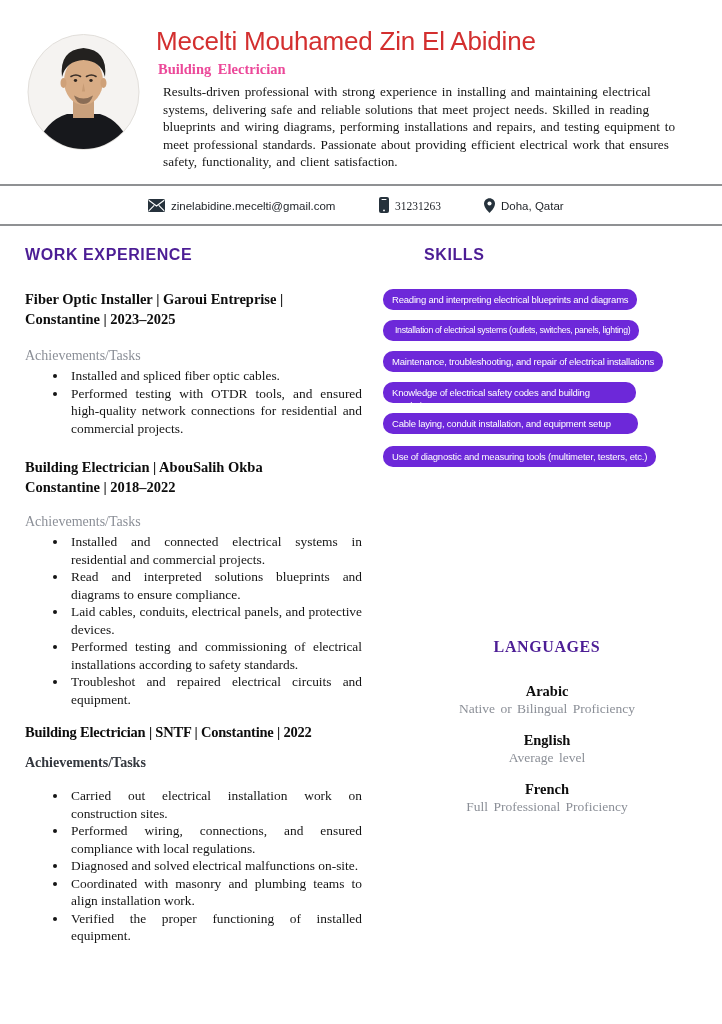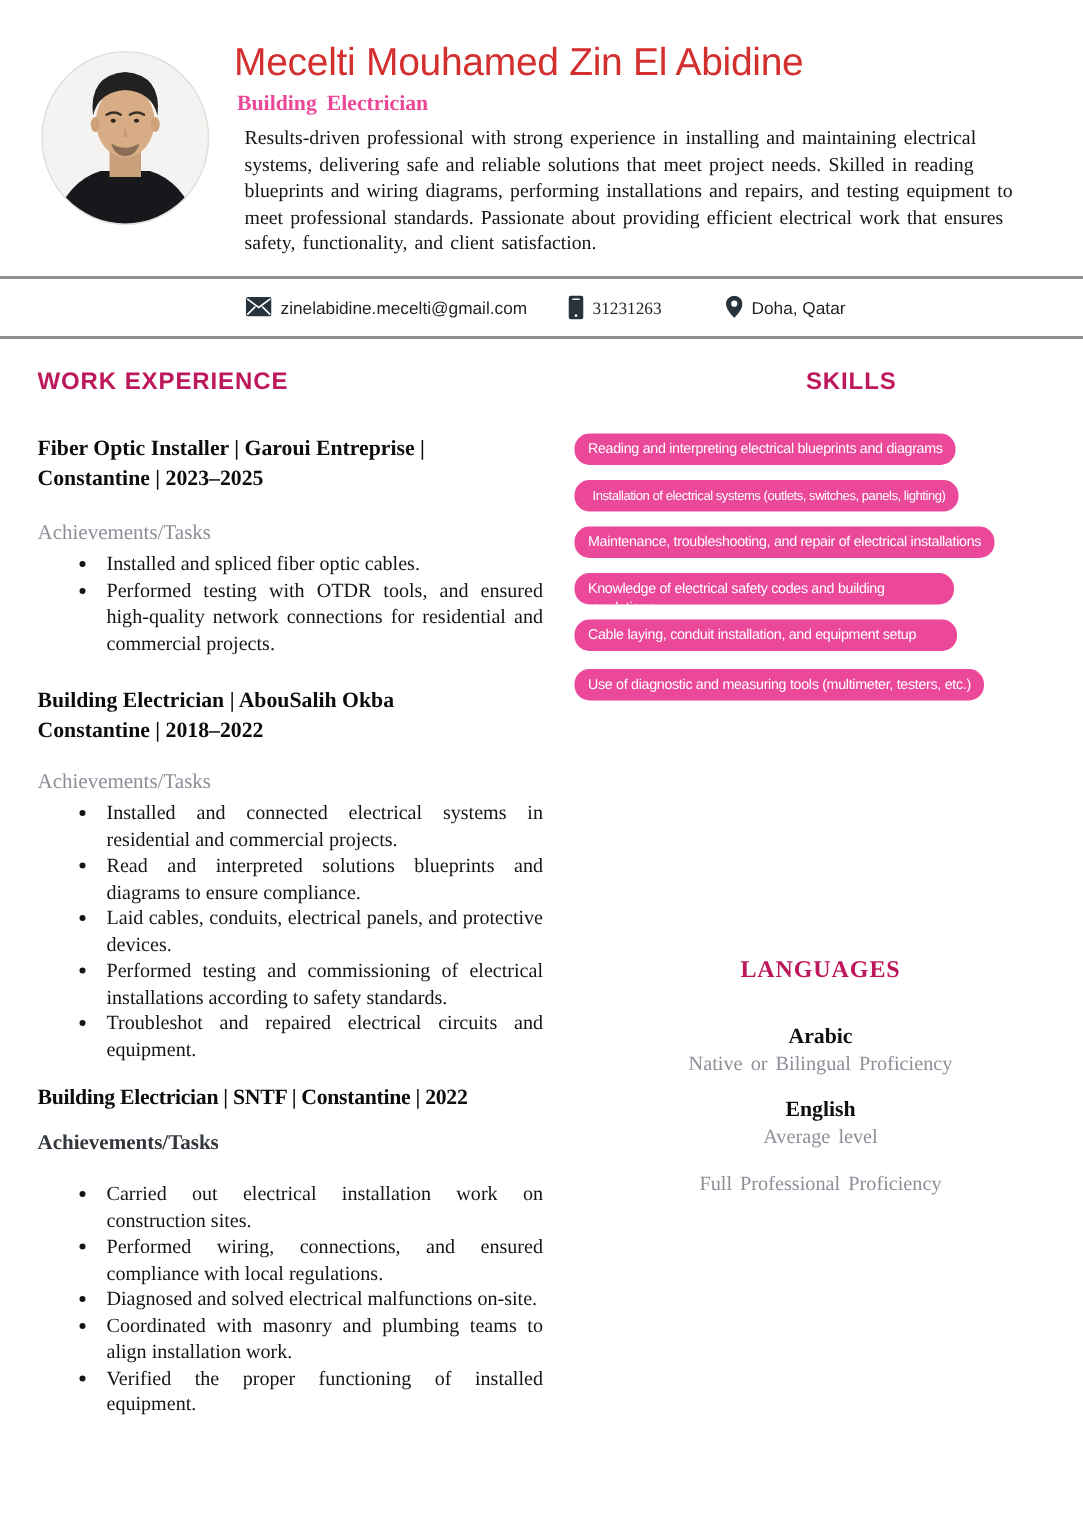--- a/index.html
+++ b/index.html
@@ -22,28 +22,28 @@
   }
 
   .rule { position:absolute; left:0; width:722px; height:2px; background:#8f9193; }
   .rule-1 { top:184px; }
   .rule-2 { top:224px; }
 
   .contact-item {
     position:absolute; top:195px; height:22px; display:flex; align-items:center; gap:6px;
     font-family:"Liberation Sans", sans-serif; font-size:11.5px; color:#1d2126;
   }
-  .contact-email { left:164px; }
+  .contact-email { left:148px; }
   .contact-phone { left:379px;font-family:Liberation Serif, serif; }
   .contact-location { left:484px; }
 
   
   .section-title {
     margin:0; font-family:"Liberation Sans", sans-serif; font-size:16px; font-weight:bold;
-    color:#be185d; letter-spacing:0.6px;
+    color:#4c1d95; letter-spacing:0.6px;
   }
 
   
   .left-col { position:absolute; left:25px; top:246px; width:337px; }
   .left-col .section-title { margin-bottom:25px; }
   .job { margin:0; }
   .job + .job { margin-top:20px; }
   .job-heading { font-size:14.5px; font-weight:bold; line-height:20px; color:#0d0d0d; width:316px; }
   .job-3 .job-heading { white-space:nowrap; letter-spacing:-0.2px; }
   .job-3 { margin-top:14px !important; }
@@ -52,24 +52,24 @@
   .job-3 .tasks-label { color:#33373e; font-weight:bold; margin-top:12px; }
   ul.bullets { margin:3px 0 0 0; padding-left:43px; }
   .job-3 ul.bullets { margin-top:16px; }
   ul.bullets li {
     font-size:13.4px; line-height:17.5px; color:#151515;
     text-align:justify; padding-left:3px;
   }
 
   
   .skills-col { position:absolute; left:383px; top:246px; width:328px; }
-  .skills-col .section-title { margin:0 0 25px 41px;text-align:center; }
+  .skills-col .section-title { margin:0 0 25px 41px; }
   .pill {
     display:inline-block; box-sizing:border-box; vertical-align:top;
-    background:#ec4899; color:#ffffff;
+    background:#6d28d9; color:#ffffff;
     font-family:"Liberation Sans", sans-serif; font-size:9.5px; letter-spacing:-0.2px;
     line-height:21px; height:21px; padding:0 9px; border-radius:10px;
     white-space:nowrap; overflow:hidden; max-width:328px; margin:0 0 10px 0;
   }
   .pill-tight { font-size:8.7px; letter-spacing:-0.3px;padding-left:12px; }
   .pill-wrap { white-space:normal; line-height:13px; padding-top:4px; }
   .pill-4 { width:253px; }
   .pill-5 { width:255px; margin-bottom:12px; }
 
   
@@ -196,17 +196,18 @@
     <h2 class="section-title">LANGUAGES</h2>
     <div class="lang-entry">
       <div class="lang-name">Arabic</div>
       <div class="lang-level">Native or Bilingual Proficiency</div>
     </div>
     <div class="lang-entry">
       <div class="lang-name">English</div>
       <div class="lang-level">Average level</div>
     </div>
     <div class="lang-entry">
+      <div class="lang-name">French</div>
       <div class="lang-level">Full Professional Proficiency</div>
     </div>
   </div>
 
 </div>
 
 </body></html>

